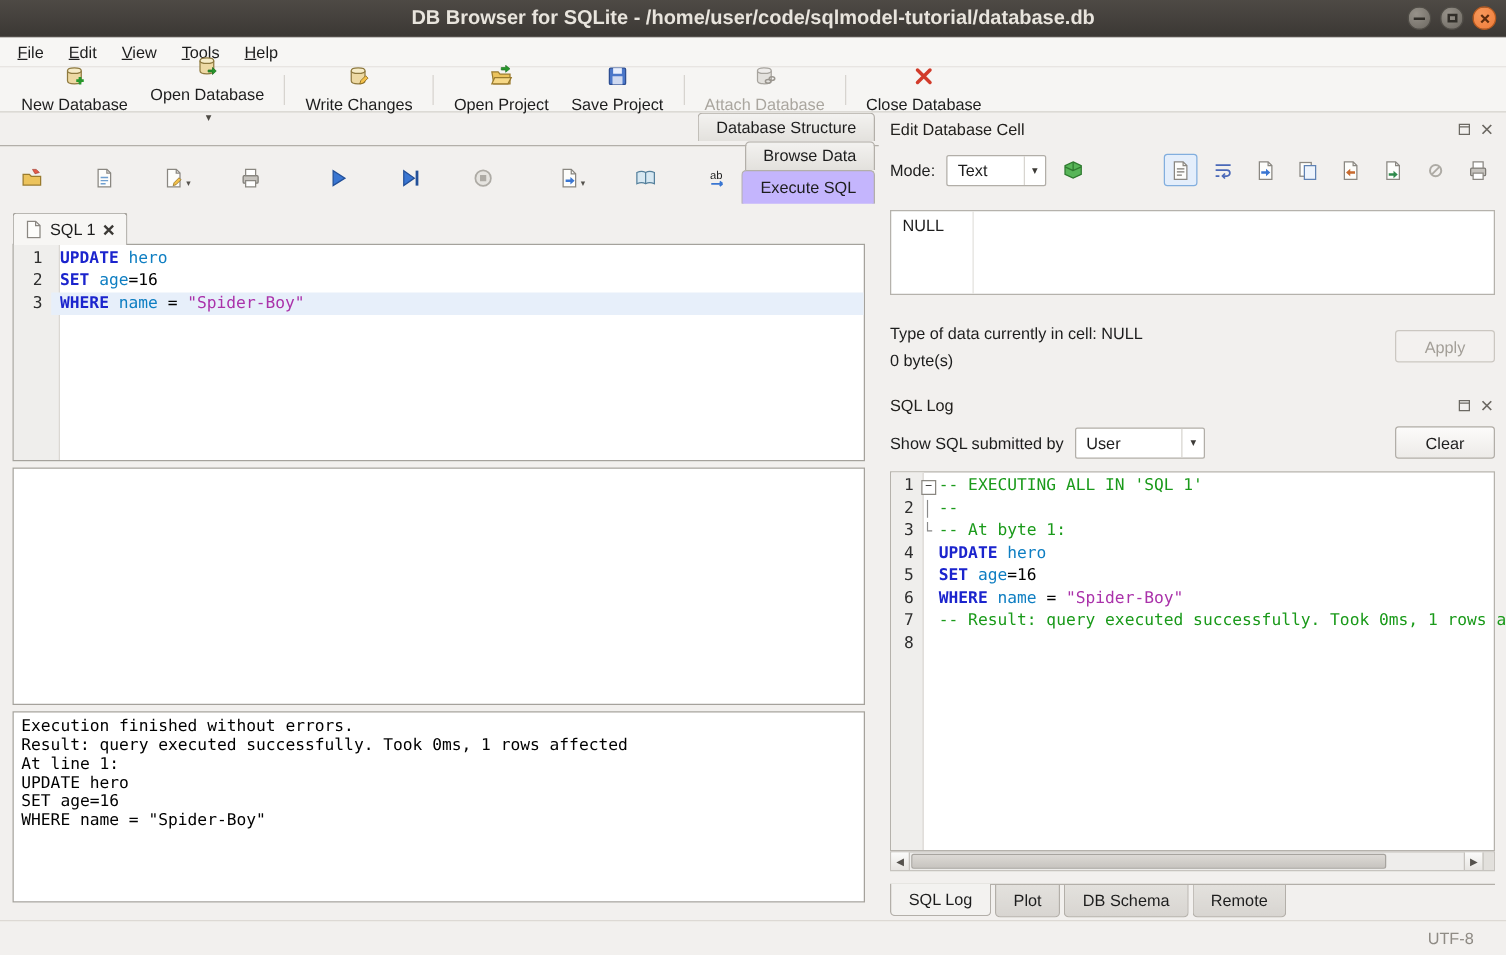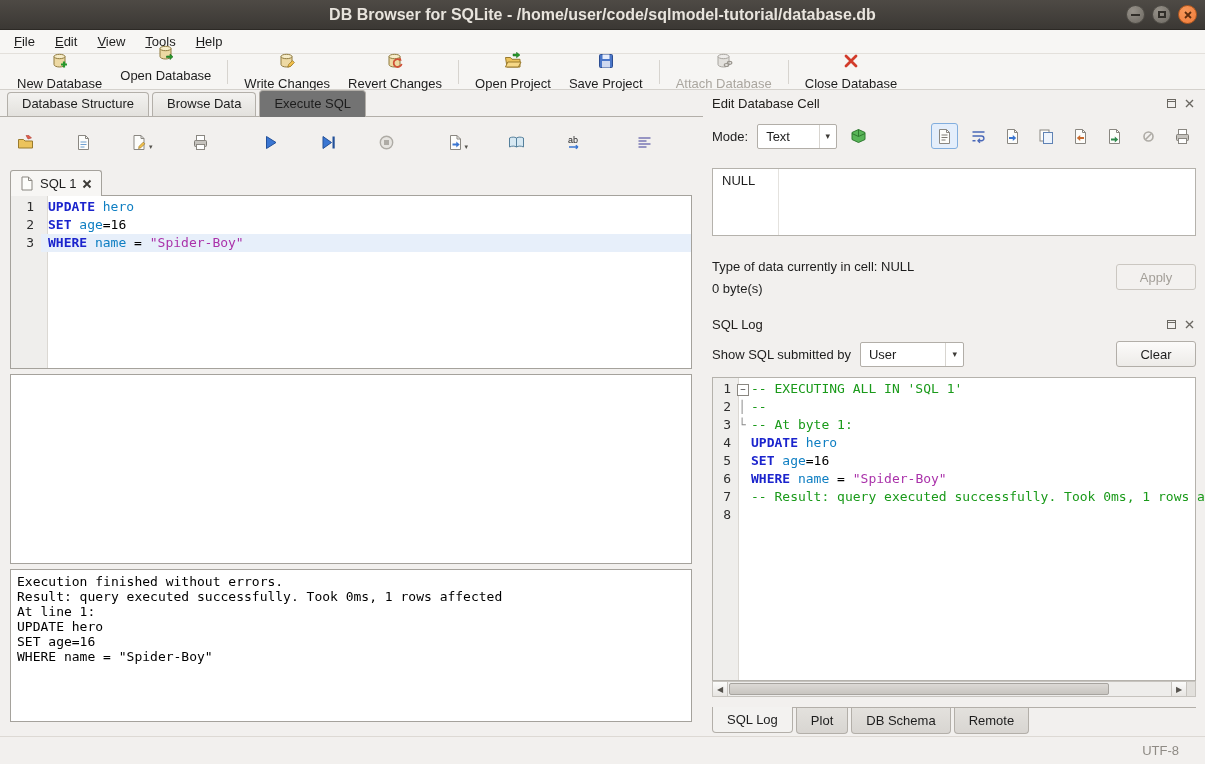--- a/index.html
+++ b/index.html
@@ -36,24 +36,24 @@
 
   
   .left-pane { position:absolute; top:90px; left:0; width:703px; bottom:28px; }
   .right-pane { position:absolute; top:90px; left:703px; right:0; bottom:28px; }
   .splitter { position:absolute; top:90px; left:698px; width:6px; bottom:28px; }
   .statusbar { position:absolute; bottom:0; left:0; right:0; height:28px; background:#f2f0ee;
     border-top:1px solid #ddd9d4; display:flex; align-items:center; justify-content:flex-end; padding-right:26px;
     color:#8f8b85; }
 
   
-  .maintabs { height:27px; border-bottom:1px solid #b3afa9; display:flex; align-items:flex-end; padding-left:7px; }
+  .maintabs { height:27px; border-bottom:1px solid #b3afa9; display:flex; align-items:flex-end; padding-left:7px;flex-direction:column; }
   .tab { height:24px; line-height:22px; padding:0 14px; border:1px solid #b3afa9; border-bottom:none;
     border-radius:4px 4px 0 0; background:linear-gradient(#f3f2f0,#e3e1dd); margin-right:3px; white-space:nowrap; }
-  .tab.active { height:27px; line-height:26px; background:#737373; margin-bottom:-1px; position:relative; z-index:2; }
+  .tab.active { height:27px; line-height:26px; background:#c4b5fd; margin-bottom:-1px; position:relative; z-index:2; }
 
   
   .sql-toolbar { margin:13px 0 0 12px; height:26px; display:flex; align-items:flex-start;gap:24px; }
   .ibtn { height:26px; min-width:26px; padding:0 2px; display:inline-flex; align-items:flex-end; justify-content:center;
     border:1px solid transparent; border-radius:3px; margin-right:8px; }
   .ibtn svg { margin-bottom:4px; }
   .ibtn .caret { font-size:7px; color:#55524d; margin:0 0 4px 1px; }
   .ibtn.gap { margin-left:12px; }
 
   
@@ -187,29 +187,20 @@
     </span>
     <span class="tsep"></span>
     <span class="tbtn">
       <svg width="18" height="18" viewBox="0 0 18 18">
           <path d="M3 4.5v8c0 1.4 2.4 2.5 5.5 2.5s5.5-1.1 5.5-2.5v-8" fill="#edd9a3" stroke="#8f7a3f"></path>
           <ellipse cx="8.5" cy="4.5" rx="5.5" ry="2.2" fill="#f6ecc8" stroke="#8f7a3f"></ellipse>
           <path d="M9.8 15.2l.8-2.7 3.9-3.9 1.9 1.9-3.9 3.9z" fill="#f3c14b" stroke="#8f6d1f" stroke-width=".7"></path>
         </svg>
       <span>Write Changes</span>
     </span>
-    <span class="tbtn">
-      <svg width="18" height="18" viewBox="0 0 18 18">
-          <path d="M3 4.5v8c0 1.4 2.4 2.5 5.5 2.5s5.5-1.1 5.5-2.5v-8" fill="#edd9a3" stroke="#8f7a3f"></path>
-          <ellipse cx="8.5" cy="4.5" rx="5.5" ry="2.2" fill="#f6ecc8" stroke="#8f7a3f"></ellipse>
-          <path d="M15.6 11.8a4 4 0 1 1-1.1-3.6" fill="none" stroke="#d04f35" stroke-width="1.8"></path>
-          <path d="M14.3 5.6l1.4 3.2-3.5-.5z" fill="#d04f35"></path>
-        </svg>
-      <span>Revert Changes</span>
-    </span>
     <span class="tsep"></span>
     <span class="tbtn">
       <svg width="18" height="18" viewBox="0 0 18 18">
           <path d="M1.5 5.5h5l1.5 1.8h8V15h-13z" fill="#ecc35c" stroke="#9a7b2d"></path>
           <path d="M1.5 15l2.3-5H17l-2.6 5z" fill="#f6d887" stroke="#9a7b2d"></path>
           <path d="M9 2h3.5v-1.8L16 3l-3.5 2.8V4H9z" fill="#27972b" stroke="#1d6f20" stroke-width=".5"></path>
         </svg>
       <span>Open Project</span>
     </span>
     <span class="tbtn">

